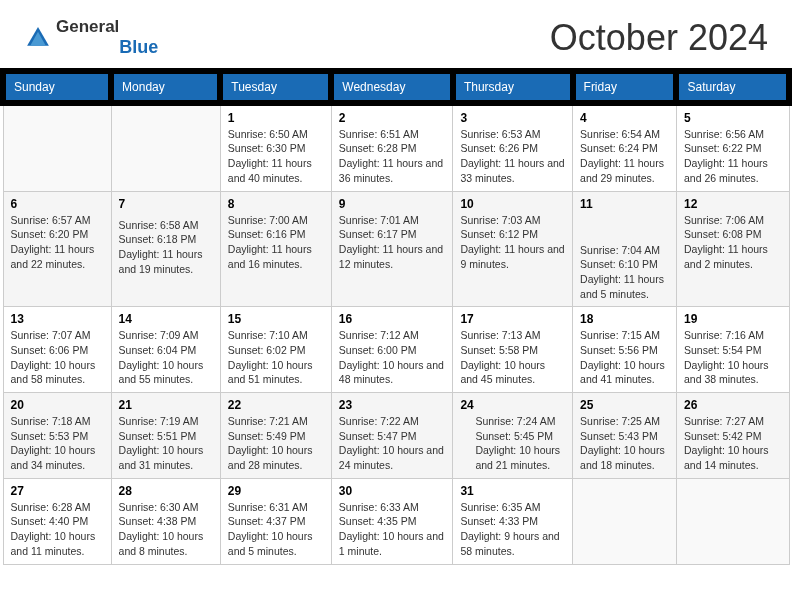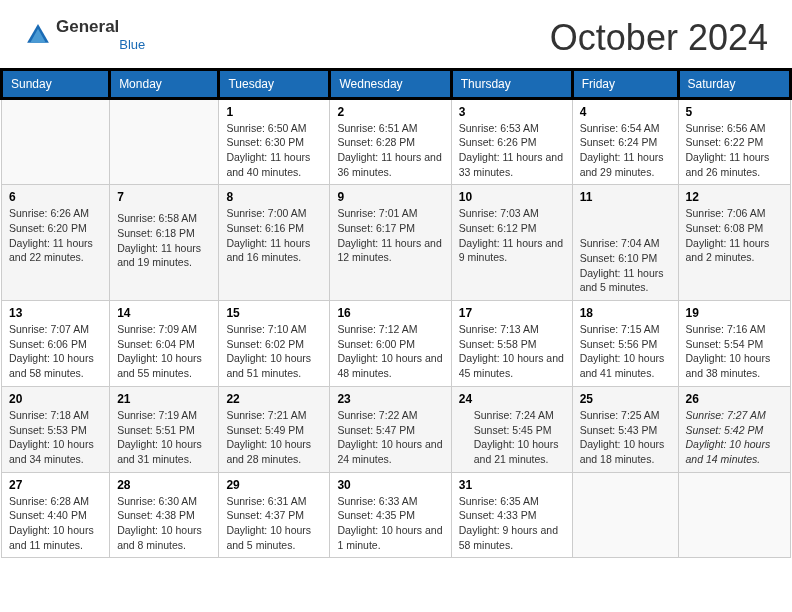--- a/index.html
+++ b/index.html
@@ -24,22 +24,22 @@
       display: flex;
       flex-direction: row;
       line-height: 1.1;
     }
     .logo-general {
       font-size: 17px;
       font-weight: bold;
       color: #333;
     }
     .logo-blue {
-      font-size: 13px;
-      font-weight: normal;
+      font-size: 18px;
+      font-weight: bold;
       color: #1a6bb5;
       margin-top: 20px;
     }
     .logo-icon {
       width: 28px;
       height: 28px;
       margin-right: 4px;
     }
     .title-block {
       text-align: right;
@@ -59,21 +59,21 @@
       border-collapse: collapse;
       font-size: 11px;
     }
     .calendar thead tr th {
       background: #1a6bb5;
       color: #fff;
       text-align: left;
       padding: 6px 8px;
       font-size: 12px;
       font-weight: normal;
-      border: 3px solid #000000;
+      border: 6px solid #000000;
     }
     .calendar tbody tr td {
       border: 1px solid #ccc;
       vertical-align: top;
       padding: 5px 7px;
       min-height: 70px;
       background: #fff;
     }
     .calendar tbody tr:nth-child(even) td {
       background: #f5f5f5;
@@ -162,21 +162,21 @@
           <td>
             <span class="day-num">5</span>
             <div class="cell-text" style="white-space: pre-line;">Sunrise: 6:56 AM
 Sunset: 6:22 PM
 Daylight: 11 hours and 26 minutes.</div>
           </td>
         </tr>
         <tr>
           <td>
             <span class="day-num">6</span>
-            <div class="cell-text" style="white-space: pre-line;">Sunrise: 6:26 AM
+            <div class="cell-text" style="white-space: pre-line;">Sunrise: 6:57 AM
 Sunset: 6:20 PM
 Daylight: 11 hours and 22 minutes.</div>
           </td>
           <td>
             <span class="day-num">7</span>
             <div class="cell-text" style="white-space: pre-line; margin-top: 7px;">Sunrise: 6:58 AM
 Sunset: 6:18 PM
 Daylight: 11 hours and 19 minutes.</div>
           </td>
           <td>
@@ -286,21 +286,21 @@
 Daylight: 10 hours and 21 minutes.</div>
           </td>
           <td>
             <span class="day-num">25</span>
             <div class="cell-text" style="white-space: pre-line;">Sunrise: 7:25 AM
 Sunset: 5:43 PM
 Daylight: 10 hours and 18 minutes.</div>
           </td>
           <td>
             <span class="day-num">26</span>
-            <div class="cell-text" style="white-space: pre-line; font-style: italic;">Sunrise: 7:27 AM
+            <div class="cell-text" style="white-space: pre-line;">Sunrise: 7:27 AM
 Sunset: 5:42 PM
 Daylight: 10 hours and 14 minutes.</div>
           </td>
         </tr>
         <tr>
           <td>
             <span class="day-num">27</span>
             <div class="cell-text" style="white-space: pre-line;">Sunrise: 6:28 AM
 Sunset: 4:40 PM
 Daylight: 10 hours and 11 minutes.</div>

